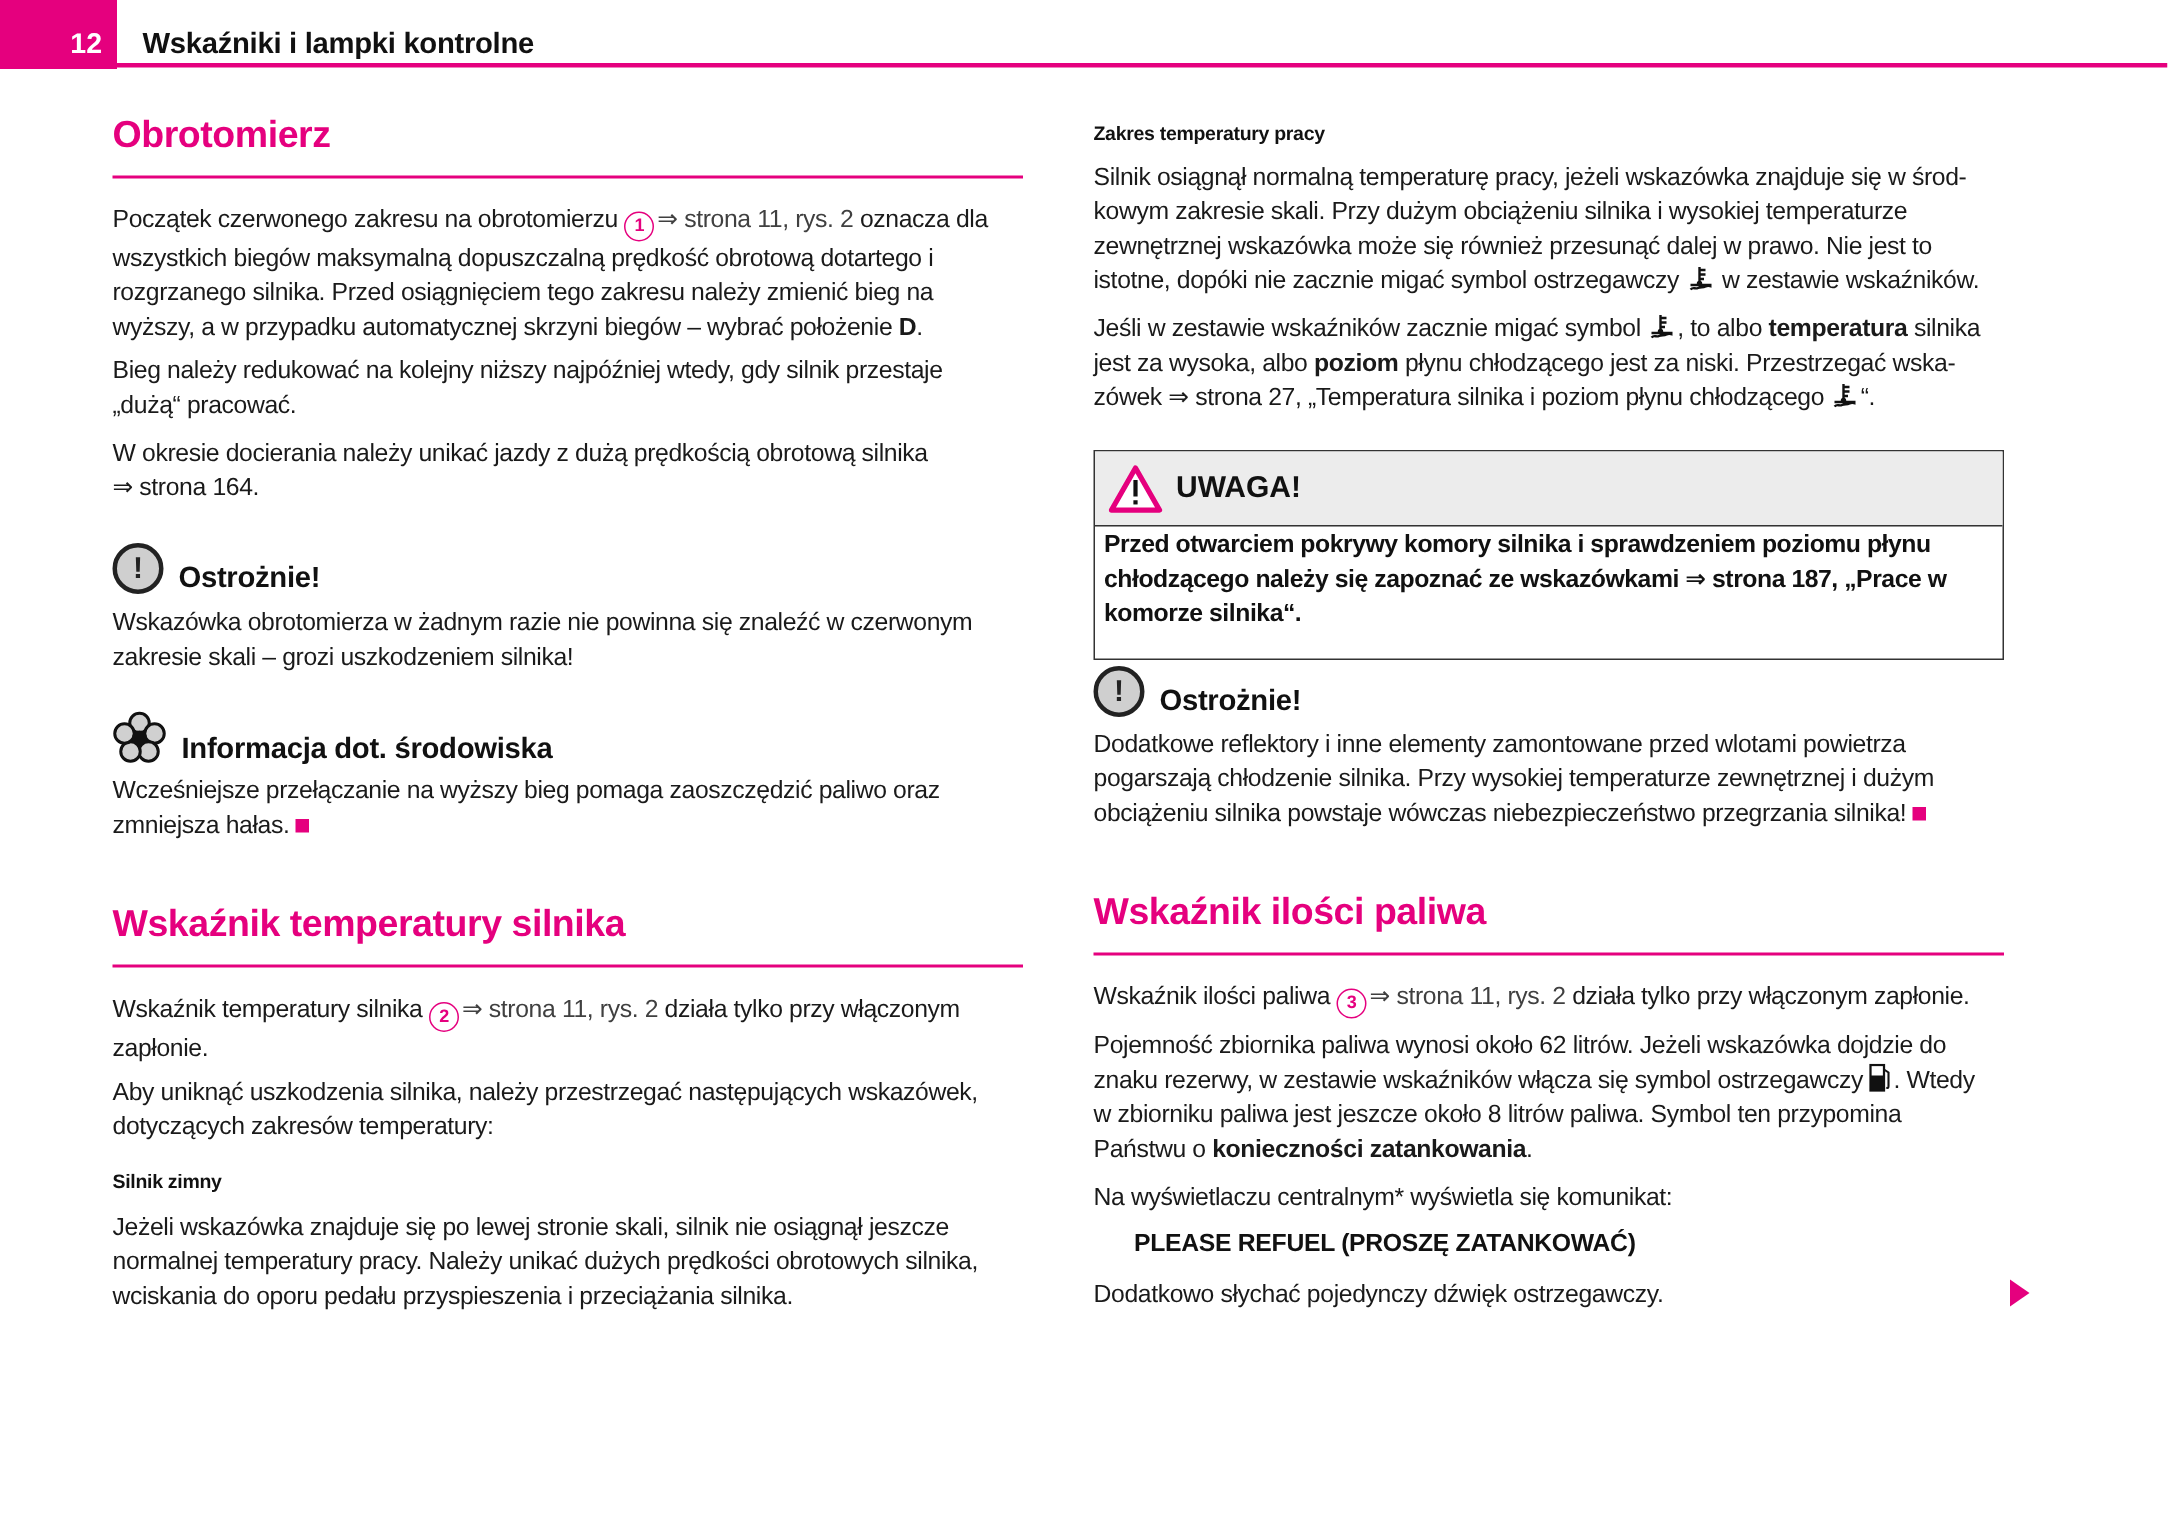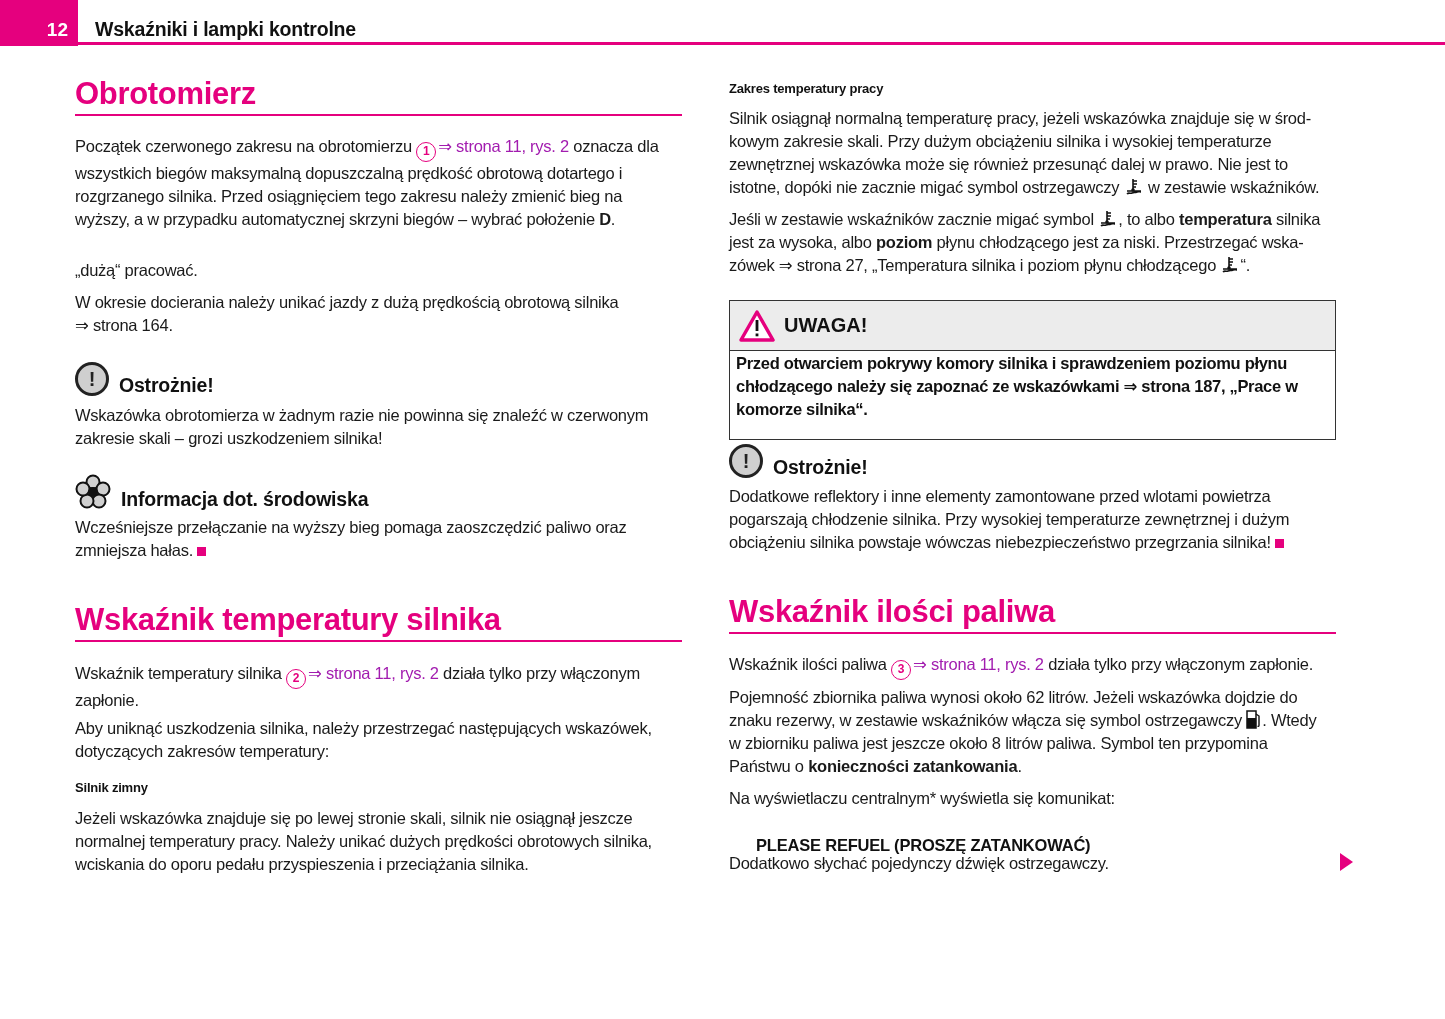--- a/index.html
+++ b/index.html
@@ -9,25 +9,25 @@
   .page-header { position: absolute; left: 0; top: 0; width: 1445px; height: 46px; }
   .page-num-block { position: absolute; left: 0; top: 0; width: 78px; height: 46px; background: #e5007e; }
   .page-num { position: absolute; left: 0; width: 78px; top: 19px; text-align: right; padding-right: 10px; color: #fff; font-weight: bold; font-size: 19px; }
   .header-title { position: absolute; left: 95px; top: 18px; font-weight: bold; font-size: 19.5px; color: #111; letter-spacing: -0.2px; }
   .header-rule { position: absolute; left: 0; top: 42px; width: 1445px; height: 3px; background: #e5007e; }
 
   .col { position: absolute; top: 0; }
   .col-left { left: 75px; width: 607px; }
   .col-right { left: 729px; width: 607px; }
 
-  .section-title { position: absolute; left: 0; width: 100%; color: #e5007e; font-weight: bold; font-size: 31px; letter-spacing: -0.3px; border-bottom: 2px solid #e5007e; padding-bottom: 2px; }
+  .section-title { position: absolute; left: 0; width: 100%; color: #e5007e; font-weight: bold; font-size: 25px; letter-spacing: -0.3px; border-bottom: 2px solid #e5007e; padding-bottom: 12px; }
 
   .para { position: absolute; left: 0; width: 100%; font-size: 16.5px; line-height: 23px; color: #1a1a1a; letter-spacing: -0.25px; }
   .para b { font-weight: bold; }
-  .ref { color: #a21caf; }
+  .ref { color: #404040; }
   .circ { display: inline-block; width: 20px; height: 20px; border: 1.6px solid #e5007e; border-radius: 50%; color: #e5007e; font-size: 12px; line-height: 17px; text-align: center; font-weight: bold; vertical-align: -3px; margin-right: 2px; }
   .sub-head { position: absolute; left: 0; font-weight: bold; font-size: 13px; color: #111; letter-spacing: -0.2px; }
 
   .note-head { position: absolute; left: 0; display: flex; align-items: flex-end; }
   .note-head .lbl { font-weight: bold; font-size: 19.5px; color: #111; margin-left: 10px; line-height: 22px; letter-spacing: -0.2px; }
   .caution-icon { width: 34px; height: 34px; border-radius: 50%; border: 3px solid #222; background: #cfcfcf; display: flex; align-items: center; justify-content: center; font-weight: bold; font-size: 20px; color: #222; }
 
   .end-mark { display: inline-block; width: 9px; height: 9px; background: #e5007e; margin-left: 4px; vertical-align: 0px; }
 
   .warn-box { position: absolute; left: 0; top: 300px; width: 607px; height: 140px; border: 1.5px solid #333; }
@@ -55,21 +55,21 @@
   <div class="section-title" style="top:76px;">Obrotomierz</div>
 
   <div class="para" style="top:135px;">
     <span>Początek czerwonego zakresu na obrotomierzu </span><span class="circ">1</span><span class="ref">⇒ strona 11, rys. 2</span><span> oznacza dla</span><br>
     <span>wszystkich biegów maksymalną dopuszczalną prędkość obrotową dotartego i</span><br>
     <span>rozgrzanego silnika. Przed osiągnięciem tego zakresu należy zmienić bieg na</span><br>
     <span>wyższy, a w przypadku automatycznej skrzyni biegów – wybrać położenie </span><b>D</b><span>.</span>
   </div>
 
   <div class="para" style="top:236px;">
-    <br>
+    <span>Bieg należy redukować na kolejny niższy najpóźniej wtedy, gdy silnik przestaje</span><br>
     <span>„dużą“ pracować.</span>
   </div>
 
   <div class="para" style="top:291px;">
     <span>W okresie docierania należy unikać jazdy z dużą prędkością obrotową silnika</span><br>
     <span>⇒ strona 164.</span>
   </div>
 
   <div class="note-head" style="top:362px;">
     <div class="caution-icon">!</div>
@@ -180,17 +180,17 @@
     <span>znaku rezerwy, w zestawie wskaźników włącza się symbol ostrzegawczy </span><svg class="sym" width="16" height="19" viewBox="0 0 16 19">
         <rect x="1" y="1" width="9" height="17" fill="#fff" stroke="#111" stroke-width="1.5"></rect>
         <rect x="1" y="8" width="9" height="10" fill="#111"></rect>
         <path d="M10 4 L13 6 L13 15 Q13 17 11.5 16" stroke="#111" stroke-width="1.4" fill="none"></path>
       </svg><span>. Wtedy</span><br>
     <span>w zbiorniku paliwa jest jeszcze około 8 litrów paliwa. Symbol ten przypomina</span><br>
     <span>Państwu o </span><b>konieczności zatankowania</b><span>.</span>
   </div>
 
   <div class="para" style="top:787px;">Na wyświetlaczu centralnym* wyświetla się komunikat:</div>
-  <div class="display-msg" style="top:820px;margin-top:16px;">PLEASE REFUEL (PROSZĘ ZATANKOWAĆ)</div>
+  <div class="display-msg" style="top:820px;">PLEASE REFUEL (PROSZĘ ZATANKOWAĆ)</div>
   <div class="para" style="top:852px;">Dodatkowo słychać pojedynczy dźwięk ostrzegawczy.</div>
 </div>
 
 <div class="next-arrow"></div>
 
 </body></html>

